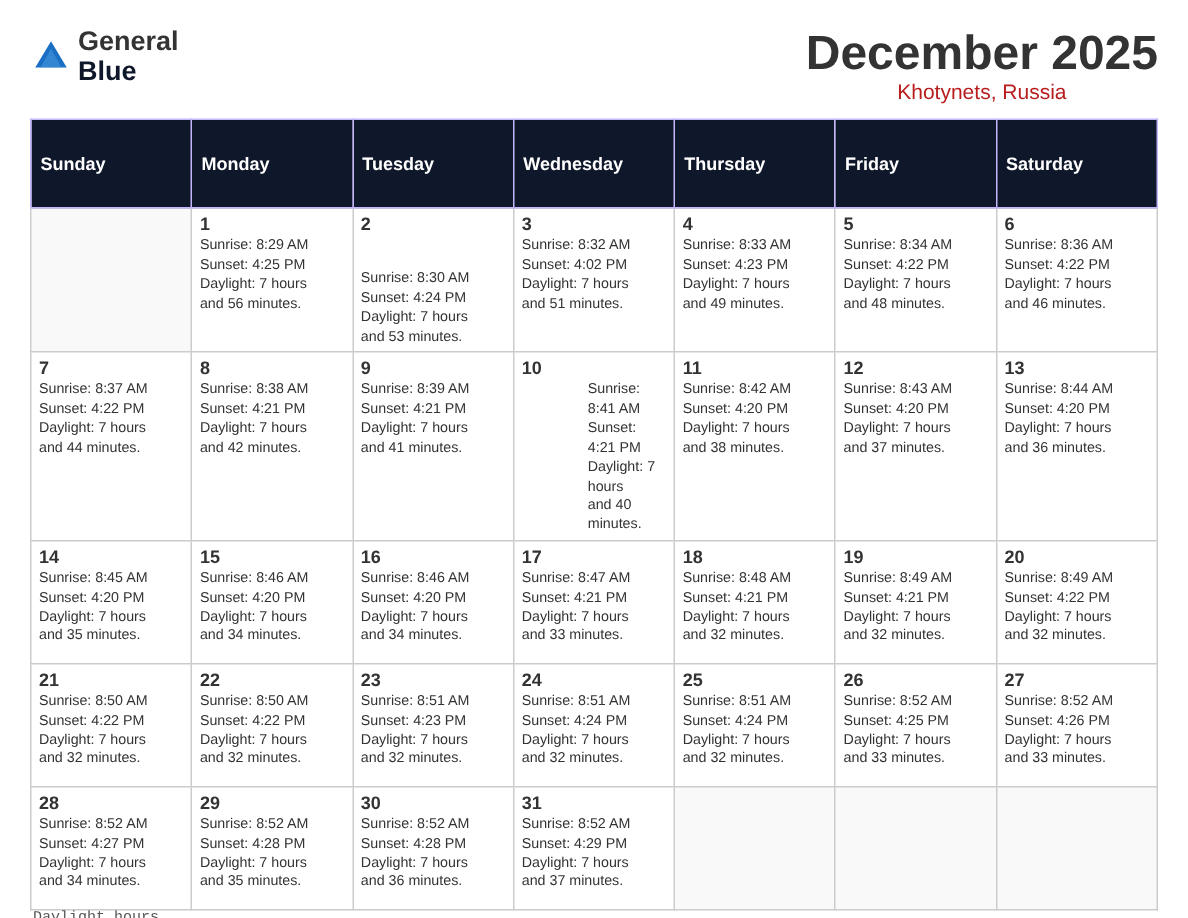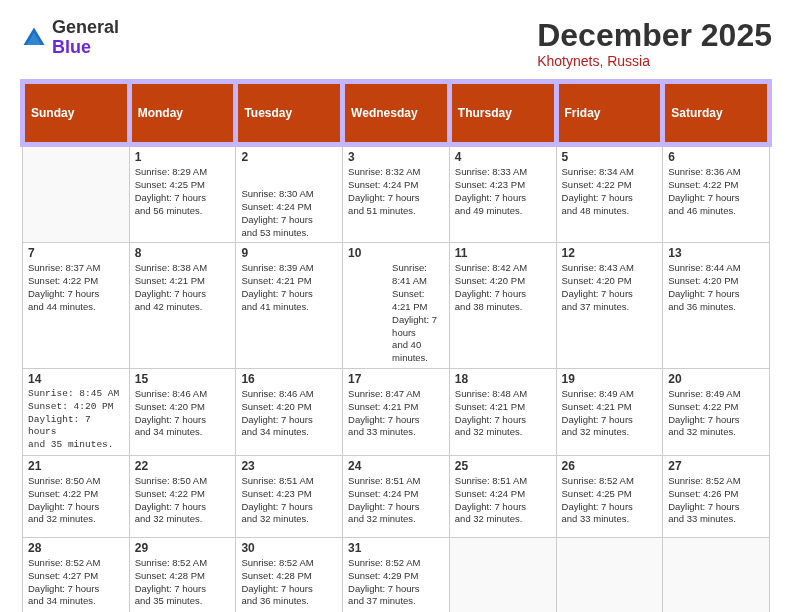--- a/index.html
+++ b/index.html
@@ -27,51 +27,51 @@
       display: flex;
       align-items: center;
       gap: 4px;
     }
     .logo-text {
       font-size: 18px;
       font-weight: bold;
       line-height: 1.1;
     }
     .logo-general { color: #333; }
-    .logo-blue { color: #6d28d9; }
+    .logo-blue { color: #0f172a; }
     .logo-icon {
       width: 28px;
       height: 28px;
     }
     .title-block {
-      text-align: left;
+      text-align: center;
     }
     .month-title {
       font-size: 32px;
       font-weight: bold;
       color: #333;
       line-height: 1.1;
     }
     .subtitle {
       font-size: 14px;
       color: #b91c1c;
     }
     .calendar {
       width: 100%;
       border-collapse: collapse;
       flex: 1;
     }
     .calendar th {
-      background: #c2410c;
+      background: #0f172a;
       color: #fff;
       font-size: 12px;
       font-weight: bold;
       padding: 22px 6px;
       text-align: left;
-      border: 5px solid #c4b5fd;
+      border: 1px solid #c4b5fd;
     }
     .calendar td {
       vertical-align: top;
       border: 1px solid #ccc;
       padding: 3px 5px;
       width: calc(100% / 7);
       height: 82px;
       font-size: 10px;
       color: #333;
       background: #fff;
@@ -144,21 +144,21 @@
           <td>
             <div class="day-number">2</div>
             <div class="day-info" style="white-space: pre-line; margin-top: 24px;">Sunrise: 8:30 AM
 Sunset: 4:24 PM
 Daylight: 7 hours
 and 53 minutes.</div>
           </td>
           <td>
             <div class="day-number">3</div>
             <div class="day-info" style="white-space: pre-line;">Sunrise: 8:32 AM
-Sunset: 4:24 PM
+Sunset: 4:02 PM
 Daylight: 7 hours
 and 51 minutes.</div>
           </td>
           <td>
             <div class="day-number">4</div>
             <div class="day-info" style="white-space: pre-line;">Sunrise: 8:33 AM
 Sunset: 4:23 PM
 Daylight: 7 hours
 and 49 minutes.</div>
           </td>
@@ -224,21 +224,21 @@
             <div class="day-number">13</div>
             <div class="day-info" style="white-space: pre-line;">Sunrise: 8:44 AM
 Sunset: 4:20 PM
 Daylight: 7 hours
 and 36 minutes.</div>
           </td>
         </tr>
         <tr>
           <td>
             <div class="day-number">14</div>
-            <div class="day-info" style="white-space: pre-line; font-family: Liberation Mono, monospace;">Sunrise: 8:45 AM
+            <div class="day-info" style="white-space: pre-line;">Sunrise: 8:45 AM
 Sunset: 4:20 PM
 Daylight: 7 hours
 and 35 minutes.</div>
           </td>
           <td>
             <div class="day-number">15</div>
             <div class="day-info" style="white-space: pre-line;">Sunrise: 8:46 AM
 Sunset: 4:20 PM
 Daylight: 7 hours
 and 34 minutes.</div>

